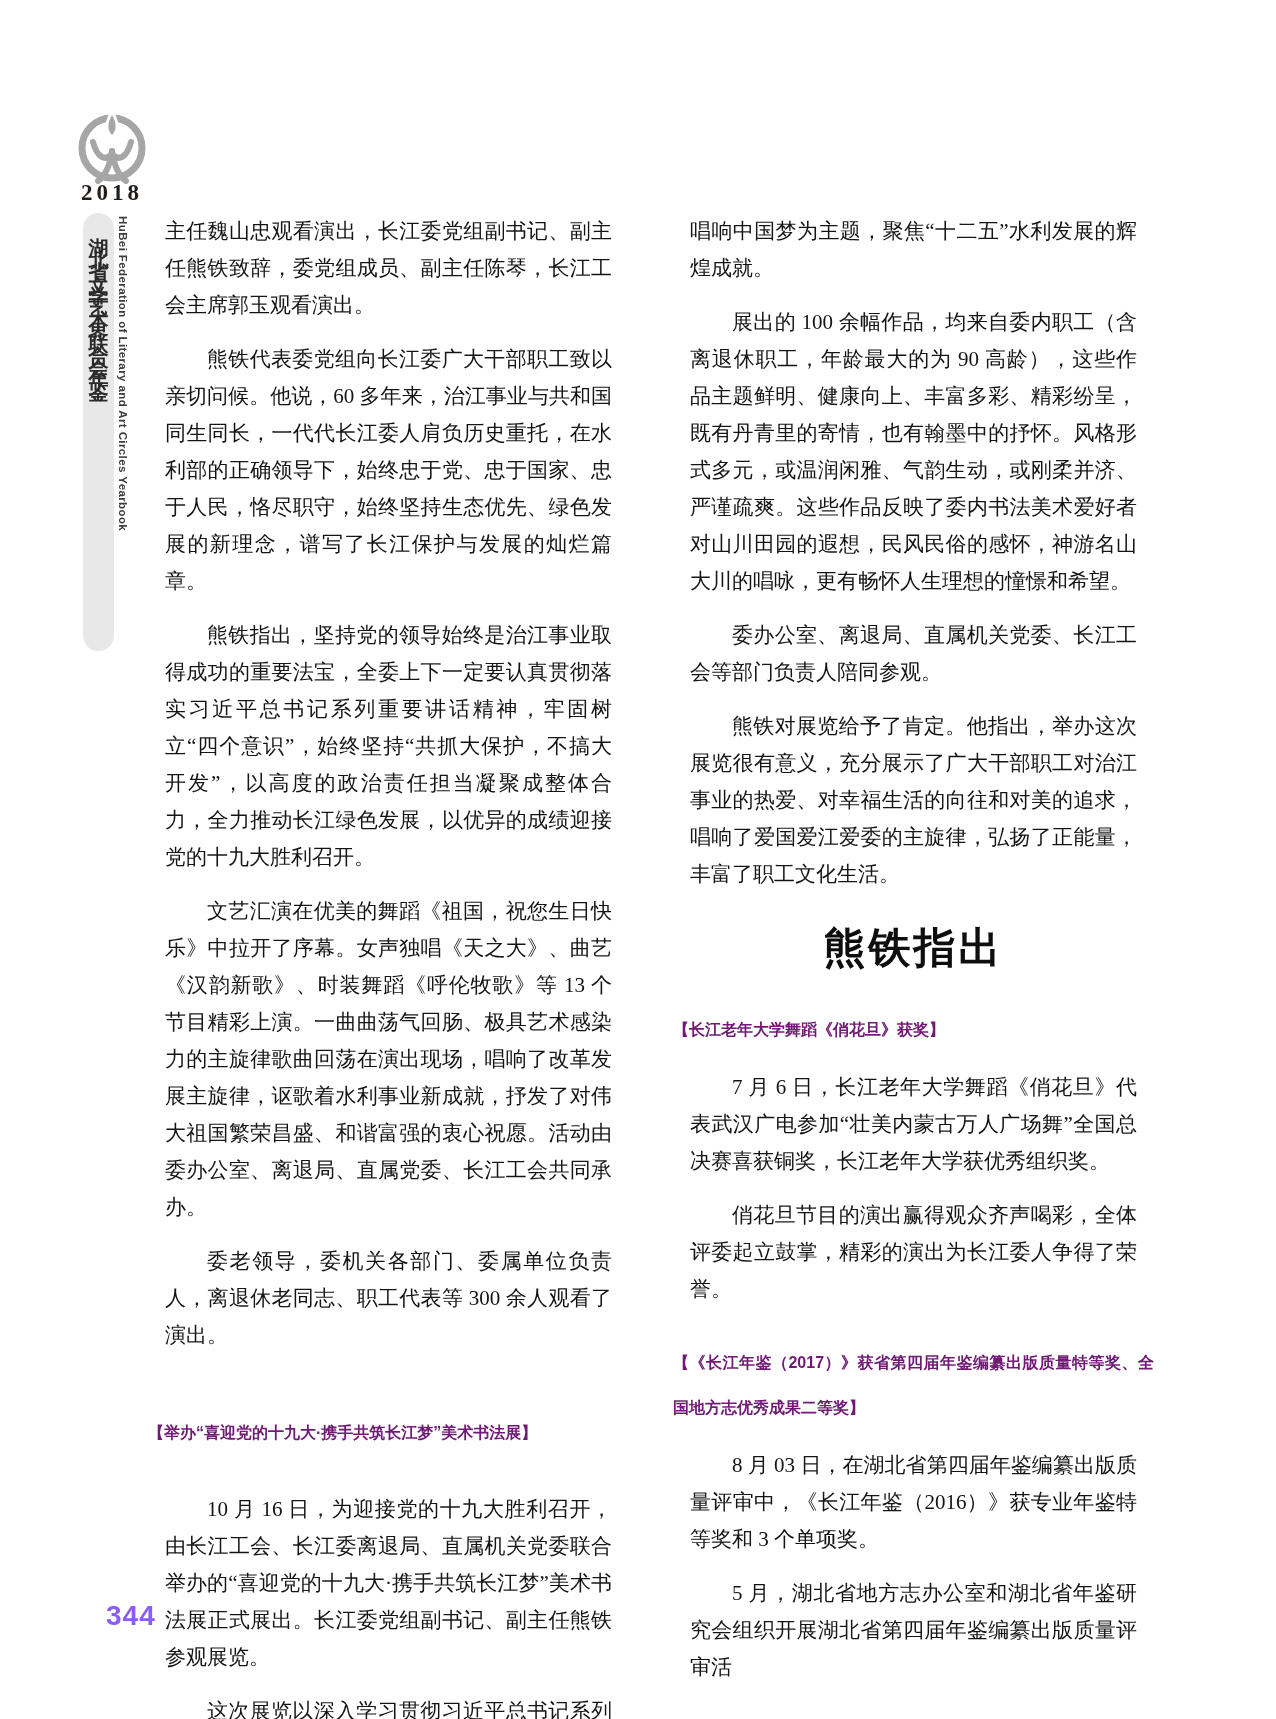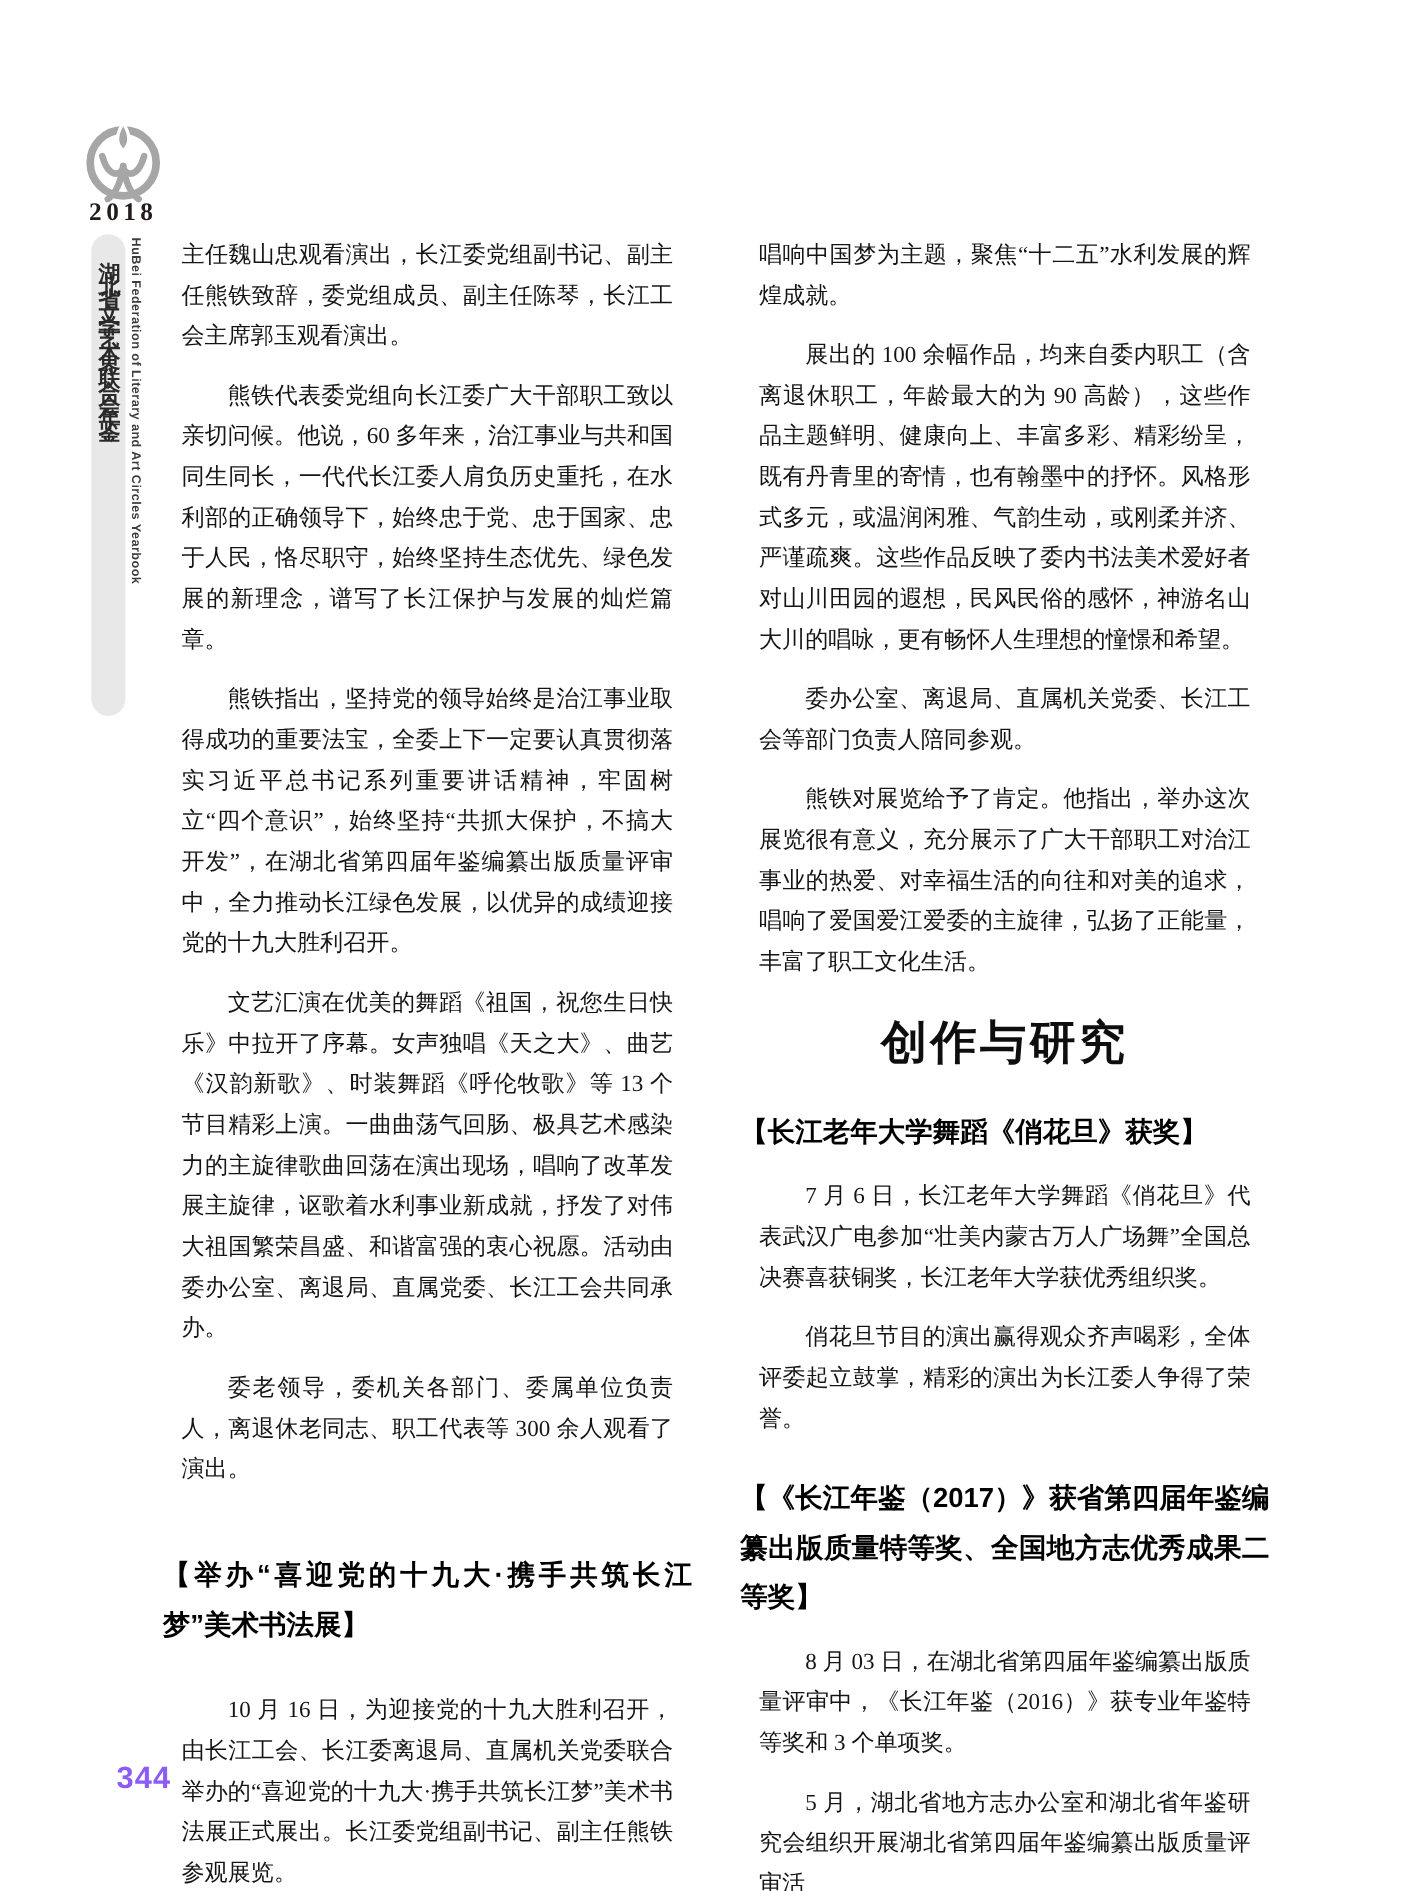--- a/index.html
+++ b/index.html
@@ -52,22 +52,22 @@
     text-align:justify;
   }
   .col-left  { left:148px; }
   .col-right { left:673px; }
 
   .col p { margin:17px; text-indent:2em; }
   .col p.continued { text-indent:0; }
 
   .entry-heading {
     font-family:"Liberation Sans", sans-serif;
-    font-weight:bold; font-size:25px; line-height:45px;
-    color:#000000; text-align:justify; text-indent:0;
+    font-weight:bold; font-size:16px; line-height:45px;
+    color:#701a75; text-align:justify; text-indent:0;
     margin:56px 0 36px;
   }
   .entry-heading.tight { margin:30px 0 10px; }
   .entry-heading.mid   { margin:32px 0 16px; }
 
   .section-title {
     font-family:"Liberation Sans", sans-serif;
     font-weight:bold; font-size:42px; line-height:58px;
     letter-spacing:3px; text-align:center; text-indent:0;
     color:#0e0e0e; margin:26px 0 30px;
@@ -94,34 +94,34 @@
     <path d="M36 45 C38 59 43 70 50 75" fill="none" stroke="#a6a6a6" stroke-width="6" stroke-linecap="round"></path>
   </svg>
   <div class="year">2018</div>
 
   <div class="sidebar-cn">湖北省文学艺术界联合会年鉴</div>
   <div class="sidebar-en">HuBei Federation of Literary and Art Circles Yearbook</div>
 
   <div class="col col-left">
     <p class="continued">主任魏山忠观看演出，长江委党组副书记、副主任熊铁致辞，委党组成员、副主任陈琴，长江工会主席郭玉观看演出。</p>
     <p>熊铁代表委党组向长江委广大干部职工致以亲切问候。他说，60 多年来，治江事业与共和国同生同长，一代代长江委人肩负历史重托，在水利部的正确领导下，始终忠于党、忠于国家、忠于人民，恪尽职守，始终坚持生态优先、绿色发展的新理念，谱写了长江保护与发展的灿烂篇章。</p>
-    <p>熊铁指出，坚持党的领导始终是治江事业取得成功的重要法宝，全委上下一定要认真贯彻落实习近平总书记系列重要讲话精神，牢固树立“四个意识”，始终坚持“共抓大保护，不搞大开发”，在湖北省第四届年鉴编纂出版质量评审中，全力推动长江绿色发展，以优异的成绩迎接党的十九大胜利召开。</p>
+    <p>熊铁指出，坚持党的领导始终是治江事业取得成功的重要法宝，全委上下一定要认真贯彻落实习近平总书记系列重要讲话精神，牢固树立“四个意识”，始终坚持“共抓大保护，不搞大开发”，以高度的政治责任担当凝聚成整体合力，全力推动长江绿色发展，以优异的成绩迎接党的十九大胜利召开。</p>
     <p>文艺汇演在优美的舞蹈《祖国，祝您生日快乐》中拉开了序幕。女声独唱《天之大》、曲艺《汉韵新歌》、时装舞蹈《呼伦牧歌》等 13 个节目精彩上演。一曲曲荡气回肠、极具艺术感染力的主旋律歌曲回荡在演出现场，唱响了改革发展主旋律，讴歌着水利事业新成就，抒发了对伟大祖国繁荣昌盛、和谐富强的衷心祝愿。活动由委办公室、离退局、直属党委、长江工会共同承办。</p>
     <p>委老领导，委机关各部门、委属单位负责人，离退休老同志、职工代表等 300 余人观看了演出。</p>
     <div class="entry-heading">【举办“喜迎党的十九大·携手共筑长江梦”美术书法展】</div>
     <p>10 月 16 日，为迎接党的十九大胜利召开，由长江工会、长江委离退局、直属机关党委联合举办的“喜迎党的十九大·携手共筑长江梦”美术书法展正式展出。长江委党组副书记、副主任熊铁参观展览。</p>
     <p>这次展览以深入学习贯彻习近平总书记系列重要讲话精神，弘扬时代主旋律，传播社会正能量，</p>
   </div>
 
   <div class="col col-right">
     <p class="continued">唱响中国梦为主题，聚焦“十二五”水利发展的辉煌成就。</p>
     <p>展出的 100 余幅作品，均来自委内职工（含离退休职工，年龄最大的为 90 高龄），这些作品主题鲜明、健康向上、丰富多彩、精彩纷呈，既有丹青里的寄情，也有翰墨中的抒怀。风格形式多元，或温润闲雅、气韵生动，或刚柔并济、严谨疏爽。这些作品反映了委内书法美术爱好者对山川田园的遐想，民风民俗的感怀，神游名山大川的唱咏，更有畅怀人生理想的憧憬和希望。</p>
     <p>委办公室、离退局、直属机关党委、长江工会等部门负责人陪同参观。</p>
     <p>熊铁对展览给予了肯定。他指出，举办这次展览很有意义，充分展示了广大干部职工对治江事业的热爱、对幸福生活的向往和对美的追求，唱响了爱国爱江爱委的主旋律，弘扬了正能量，丰富了职工文化生活。</p>
-    <div class="section-title">创作与研究</div>
+    <div class="section-title">熊铁指出</div>
     <div class="entry-heading tight">【长江老年大学舞蹈《俏花旦》获奖】</div>
     <p>7 月 6 日，长江老年大学舞蹈《俏花旦》代表武汉广电参加“壮美内蒙古万人广场舞”全国总决赛喜获铜奖，长江老年大学获优秀组织奖。</p>
     <p>俏花旦节目的演出赢得观众齐声喝彩，全体评委起立鼓掌，精彩的演出为长江委人争得了荣誉。</p>
     <div class="entry-heading mid">【《长江年鉴（2017）》获省第四届年鉴编纂出版质量特等奖、全国地方志优秀成果二等奖】</div>
     <p>8 月 03 日，在湖北省第四届年鉴编纂出版质量评审中，《长江年鉴（2016）》获专业年鉴特等奖和 3 个单项奖。</p>
     <p>5 月，湖北省地方志办公室和湖北省年鉴研究会组织开展湖北省第四届年鉴编纂出版质量评审活</p>
   </div>
 
   <div class="page-number">344</div>
 

